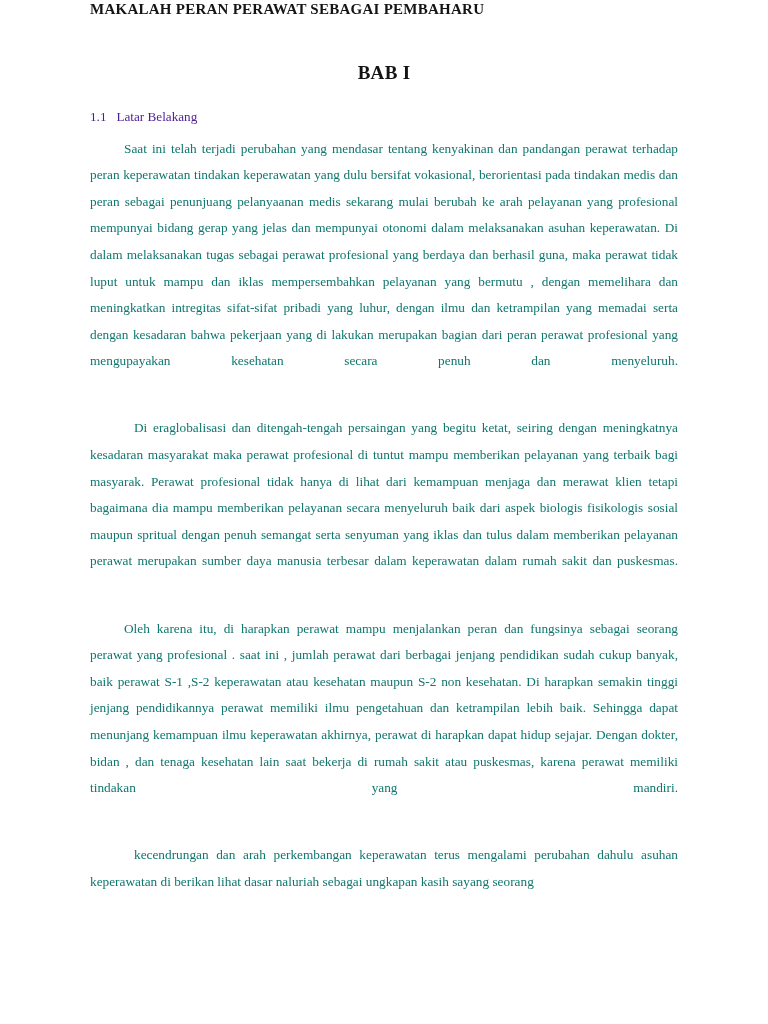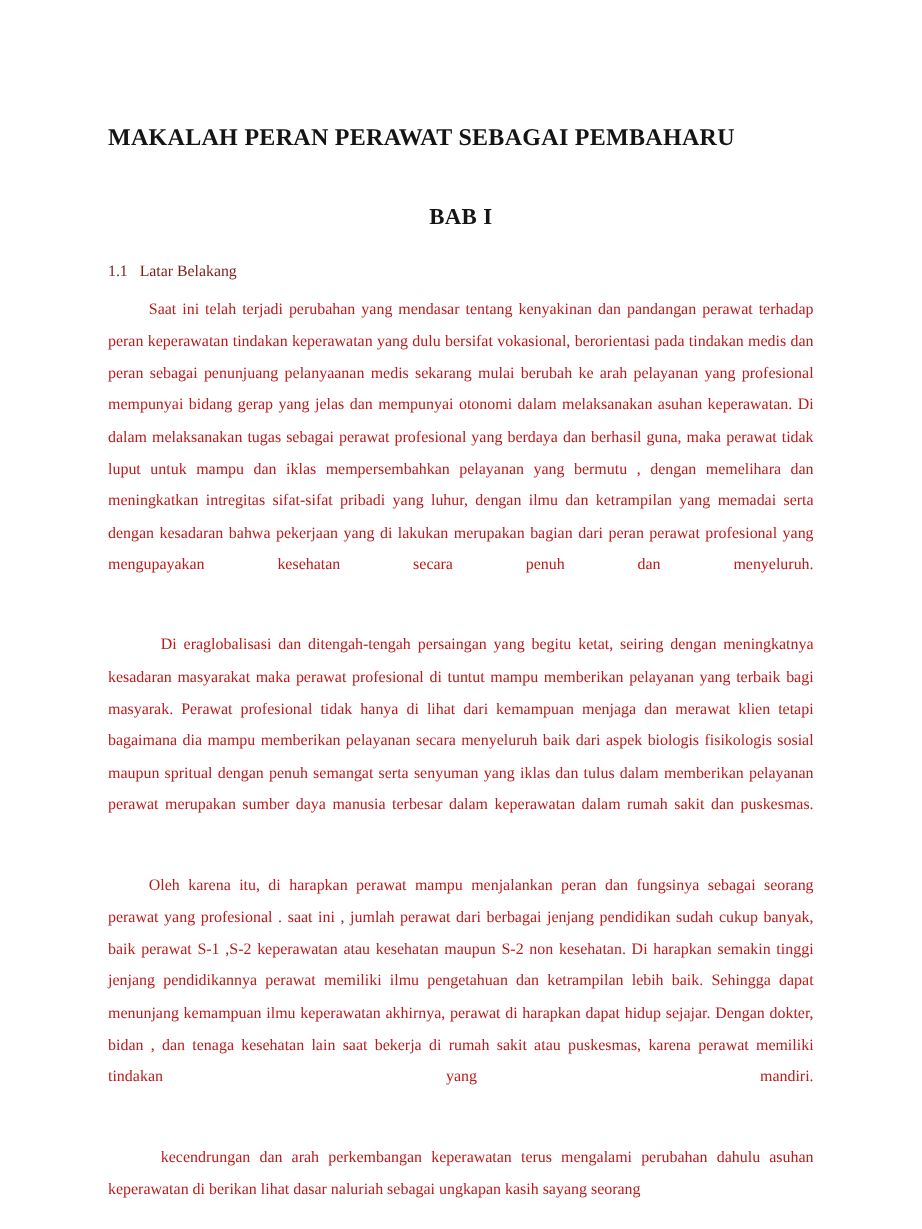--- a/index.html
+++ b/index.html
@@ -27,56 +27,55 @@
 
   
   .content {
     position: absolute;
     left: 90px;
     top: 0;
     width: 588px;
   }
 
   .doc-title {
-    font-size: 20px;
+    font-size: 15px;
     font-weight: bold;
     letter-spacing: 0.25px;
     margin: 0;
-    padding-top: 103px;
     text-align: left;
     line-height: 1.2;
   }
 
   .chapter-block {
     text-align: center;
     margin-top: 41px;
     line-height: 1.45;
   }
   .chapter-line {
     font-size: 19px;
     font-weight: bold;
     letter-spacing: 0.3px;
     display: block;
   }
 
   .section-heading {
     margin-top: 22px;
     font-size: 13.2px;
     font-weight: normal;
-    color: #7f1d1d;
+    color: #4c1d95;
     white-space: pre;
   }
 
   .body-text {
     margin-top: 11px;
     font-size: 13.3px;
     line-height: 2.0;
     text-align: justify;
     text-justify: inter-word;
-    color: #b91c1c;
+    color: #0f766e;
   }
 
   .para {
     margin: 0;
     text-align: justify;
     text-justify: inter-word;
     text-indent: 34px;
     line-height: 2.0;
     font-size: 13.3px;
   }

